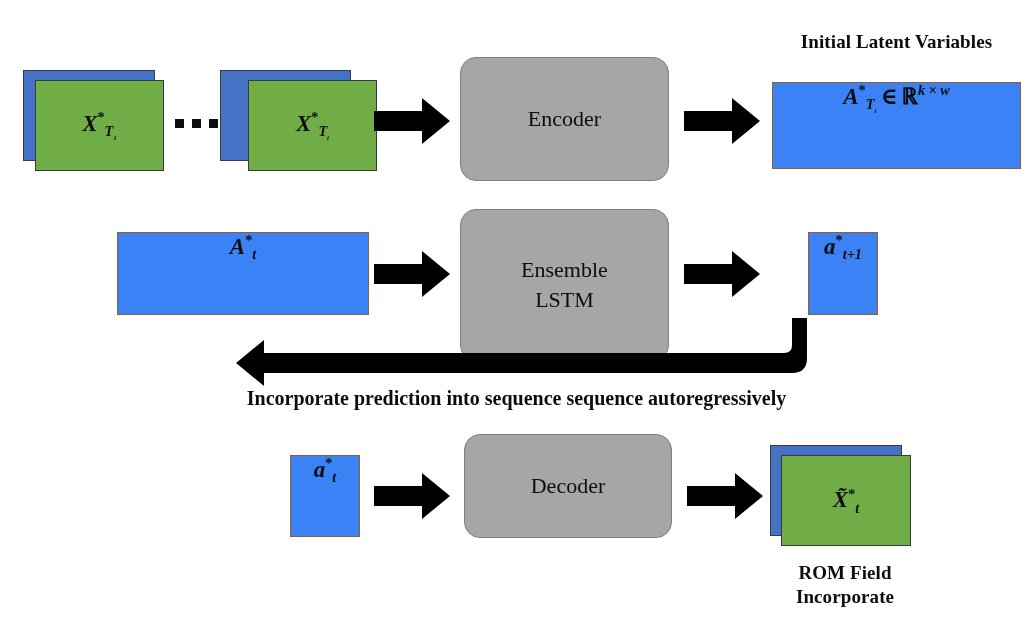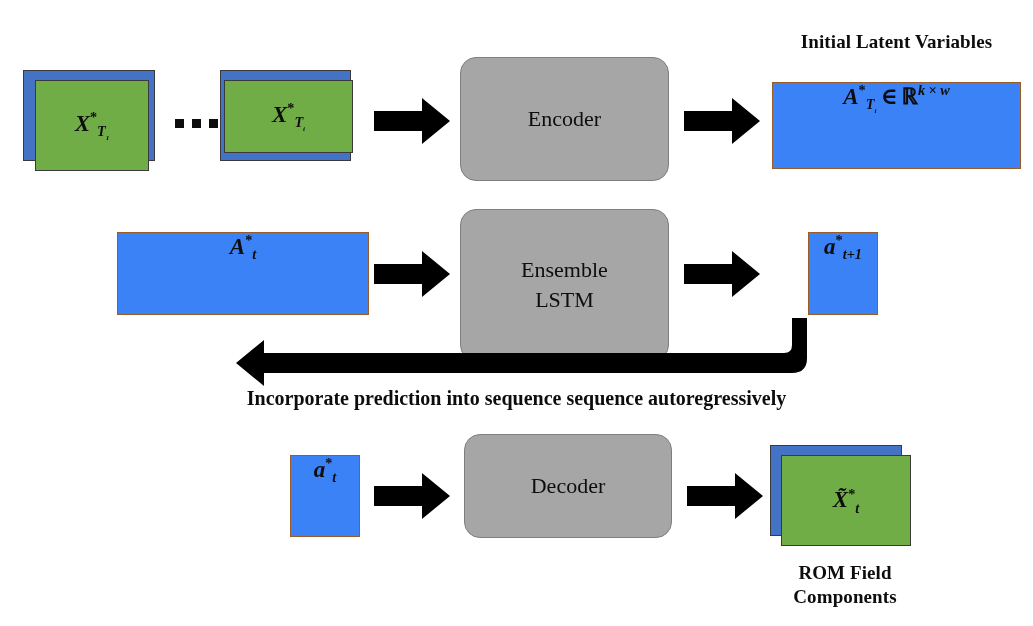--- a/index.html
+++ b/index.html
@@ -126,34 +126,34 @@
   .op { font-style: normal; font-weight: bold; padding: 0 4px; }
   .bb { font-style: normal; font-weight: bold; }
 </style>
 </head>
 <body>
 
 <div id="canvas">
 
 
   <div class="plate blue" style="left:23px; top:70px; width:132px; height:91px;"></div>
-  <div class="plate green" style="left:35px; top:80px; width:114px; height:91px;">
+  <div class="plate green" style="left:35px; top:80px; width:129px; height:91px;">
     <div class="plate-label">
       <i>X</i><span class="sup">*</span><span class="sub"><i>T</i><span class="subsub">1</span></span>
     </div>
   </div>
 
   <div class="dots" style="left:175px; top:119px;">
     <i></i>
       <i></i>
       <i></i>
   </div>
 
   <div class="plate blue" style="left:220px; top:70px; width:131px; height:91px;"></div>
-  <div class="plate green" style="left:224px; top:80px; width:129px; height:73px;">
+  <div class="plate green" style="left:248px; top:80px; width:129px; height:91px;">
     <div class="plate-label">
       <i>X</i><span class="sup">*</span><span class="sub"><i>T</i><span class="subsub"><i>i</i></span></span>
     </div>
   </div>
 
   <div class="arrow-right" style="left:374px; top:98px;">
     <svg width="76" height="46" viewBox="0 0 76 46">
       <path d="M0,13 L48,13 L48,0 L76,23 L48,46 L48,33 L0,33 Z" fill="#000000"></path>
     </svg>
   </div>
@@ -230,15 +230,15 @@
   </div>
 
   <div class="plate blue" style="left:770px; top:445px; width:132px; height:91px;"></div>
   <div class="plate green" style="left:781px; top:455px; width:130px; height:91px;">
     <div class="plate-label">
       <i>X̃</i><span class="sup">*</span><span class="sub"><i>t</i></span>
     </div>
   </div>
 
   <div class="caption" style="left:760px; top:561px; width:170px;">ROM Field
-Components</div>
+Incorporate</div>
 
 </div>
 
 </body></html>

